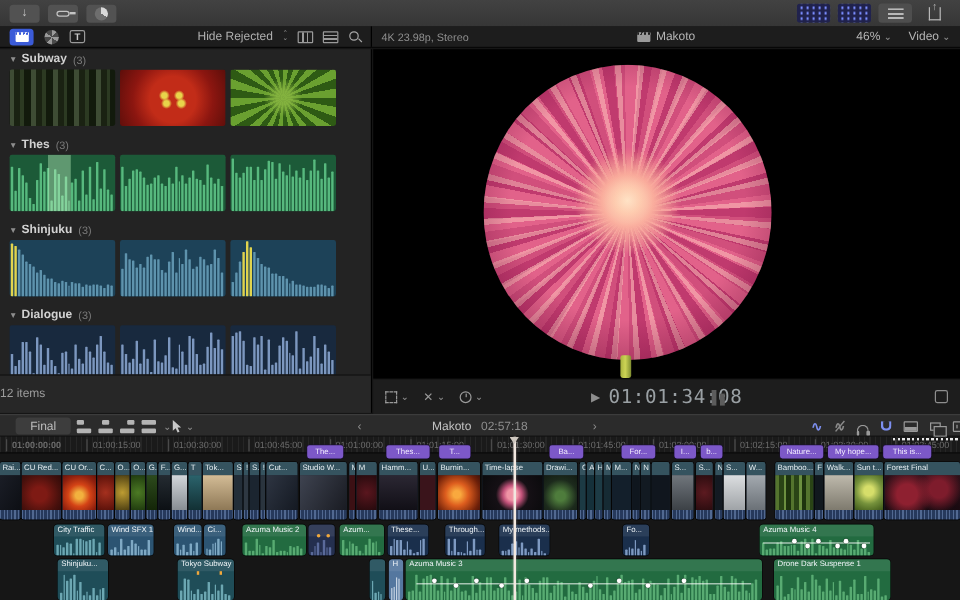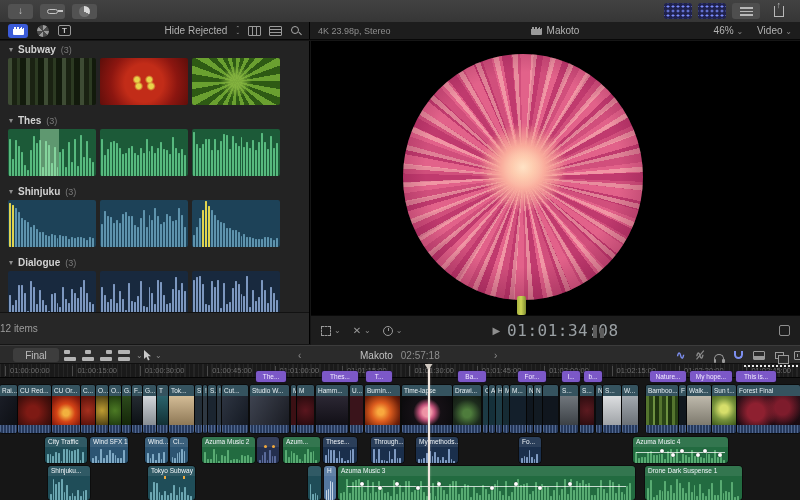--- a/index.html
+++ b/index.html
@@ -604,21 +604,21 @@
       <span class="ic-skim" style="color:#8a8a8a">∿̸</span>
       <span class="ic-headphones"></span>
       <span class="ic-magnet"></span>
       <span class="ic-clipapp"></span>
       <span class="ic-dup"></span>
       <span class="ic-corners"></span>
     </div>
   </div>
 
   <div class="ruler" id="ruler">
-      <div class="rtick" style="left: 5px;">01:00:00:00</div>
+      <div class="rtick" style="left: 5px; font-weight: bold;">01:00:00:00</div>
       <div class="rtick" style="left: 72.4px;">01:00:15:00</div>
       <div class="rtick" style="left: 139.8px;">01:00:30:00</div>
       <div class="rtick" style="left: 207.2px;">01:00:45:00</div>
       <div class="rtick" style="left: 274.6px;">01:01:00:00</div>
       <div class="rtick" style="left: 342px;">01:01:15:00</div>
       <div class="rtick" style="left: 409.4px;">01:01:30:00</div>
       <div class="rtick" style="left: 476.8px;">01:01:45:00</div>
       <div class="rtick" style="left: 544.2px;">01:02:00:00</div>
       <div class="rtick" style="left: 611.6px;">01:02:15:00</div>
       <div class="rtick" style="left: 679px;">01:02:30:00</div>

